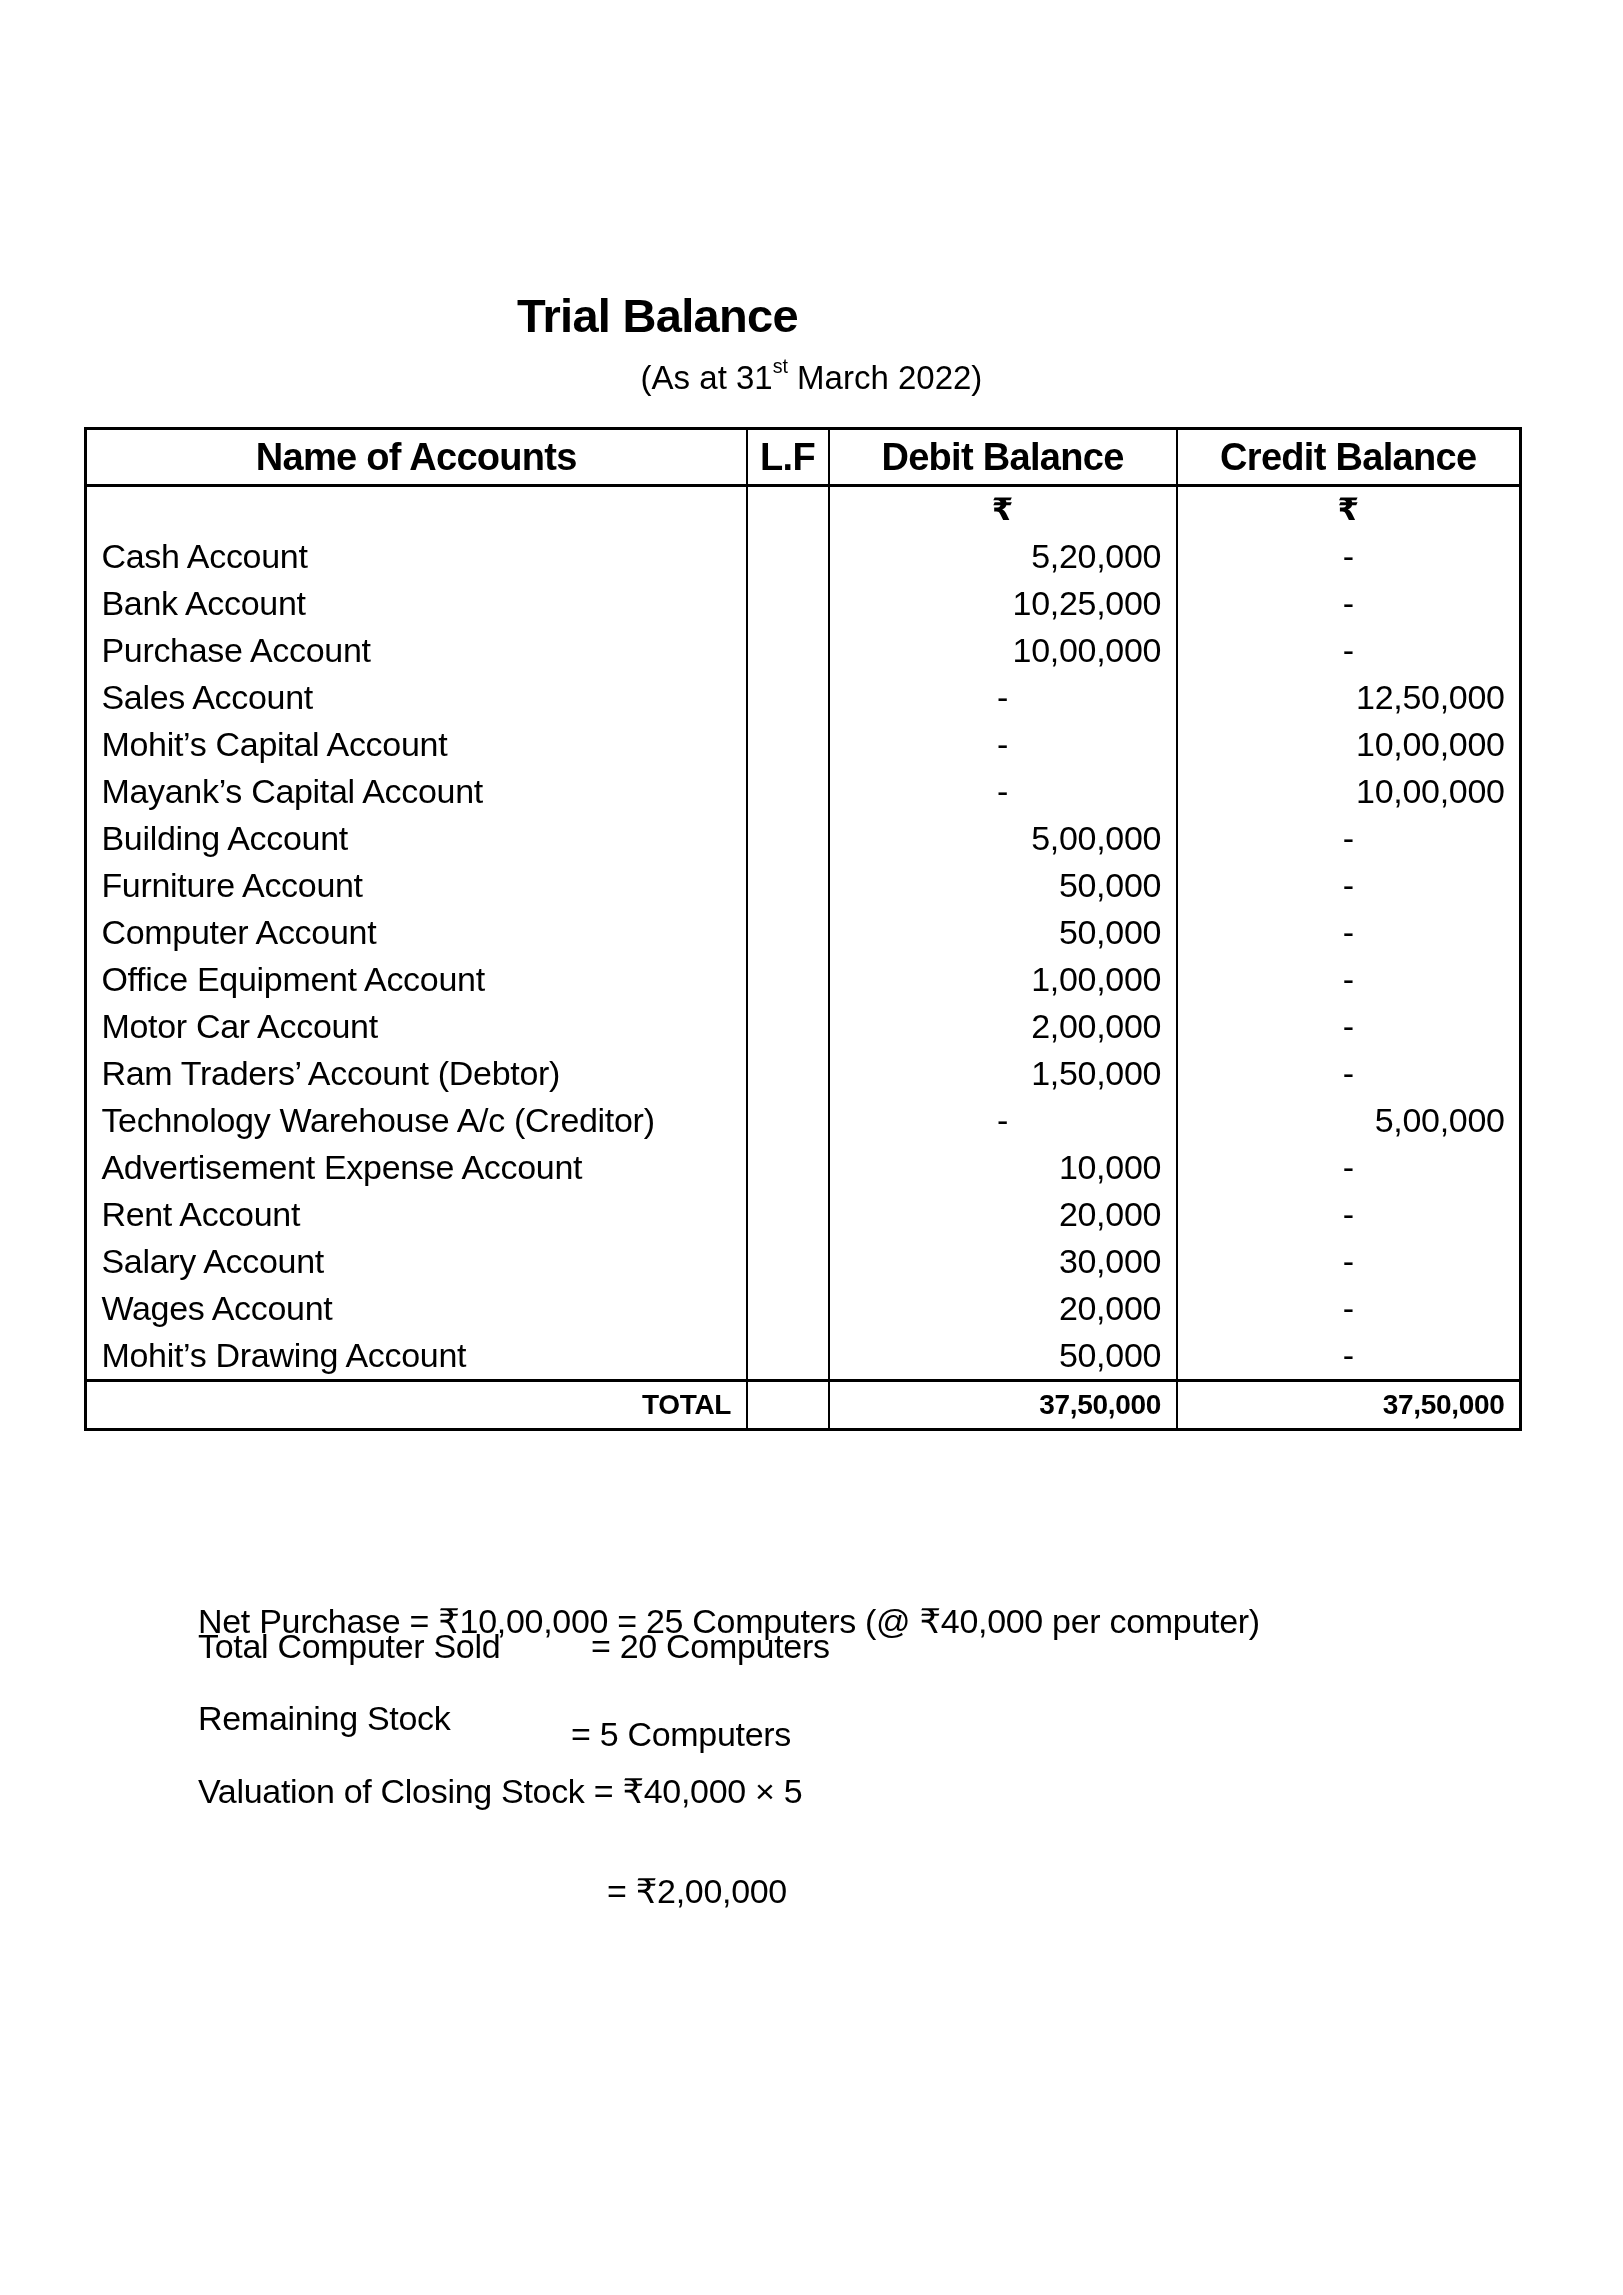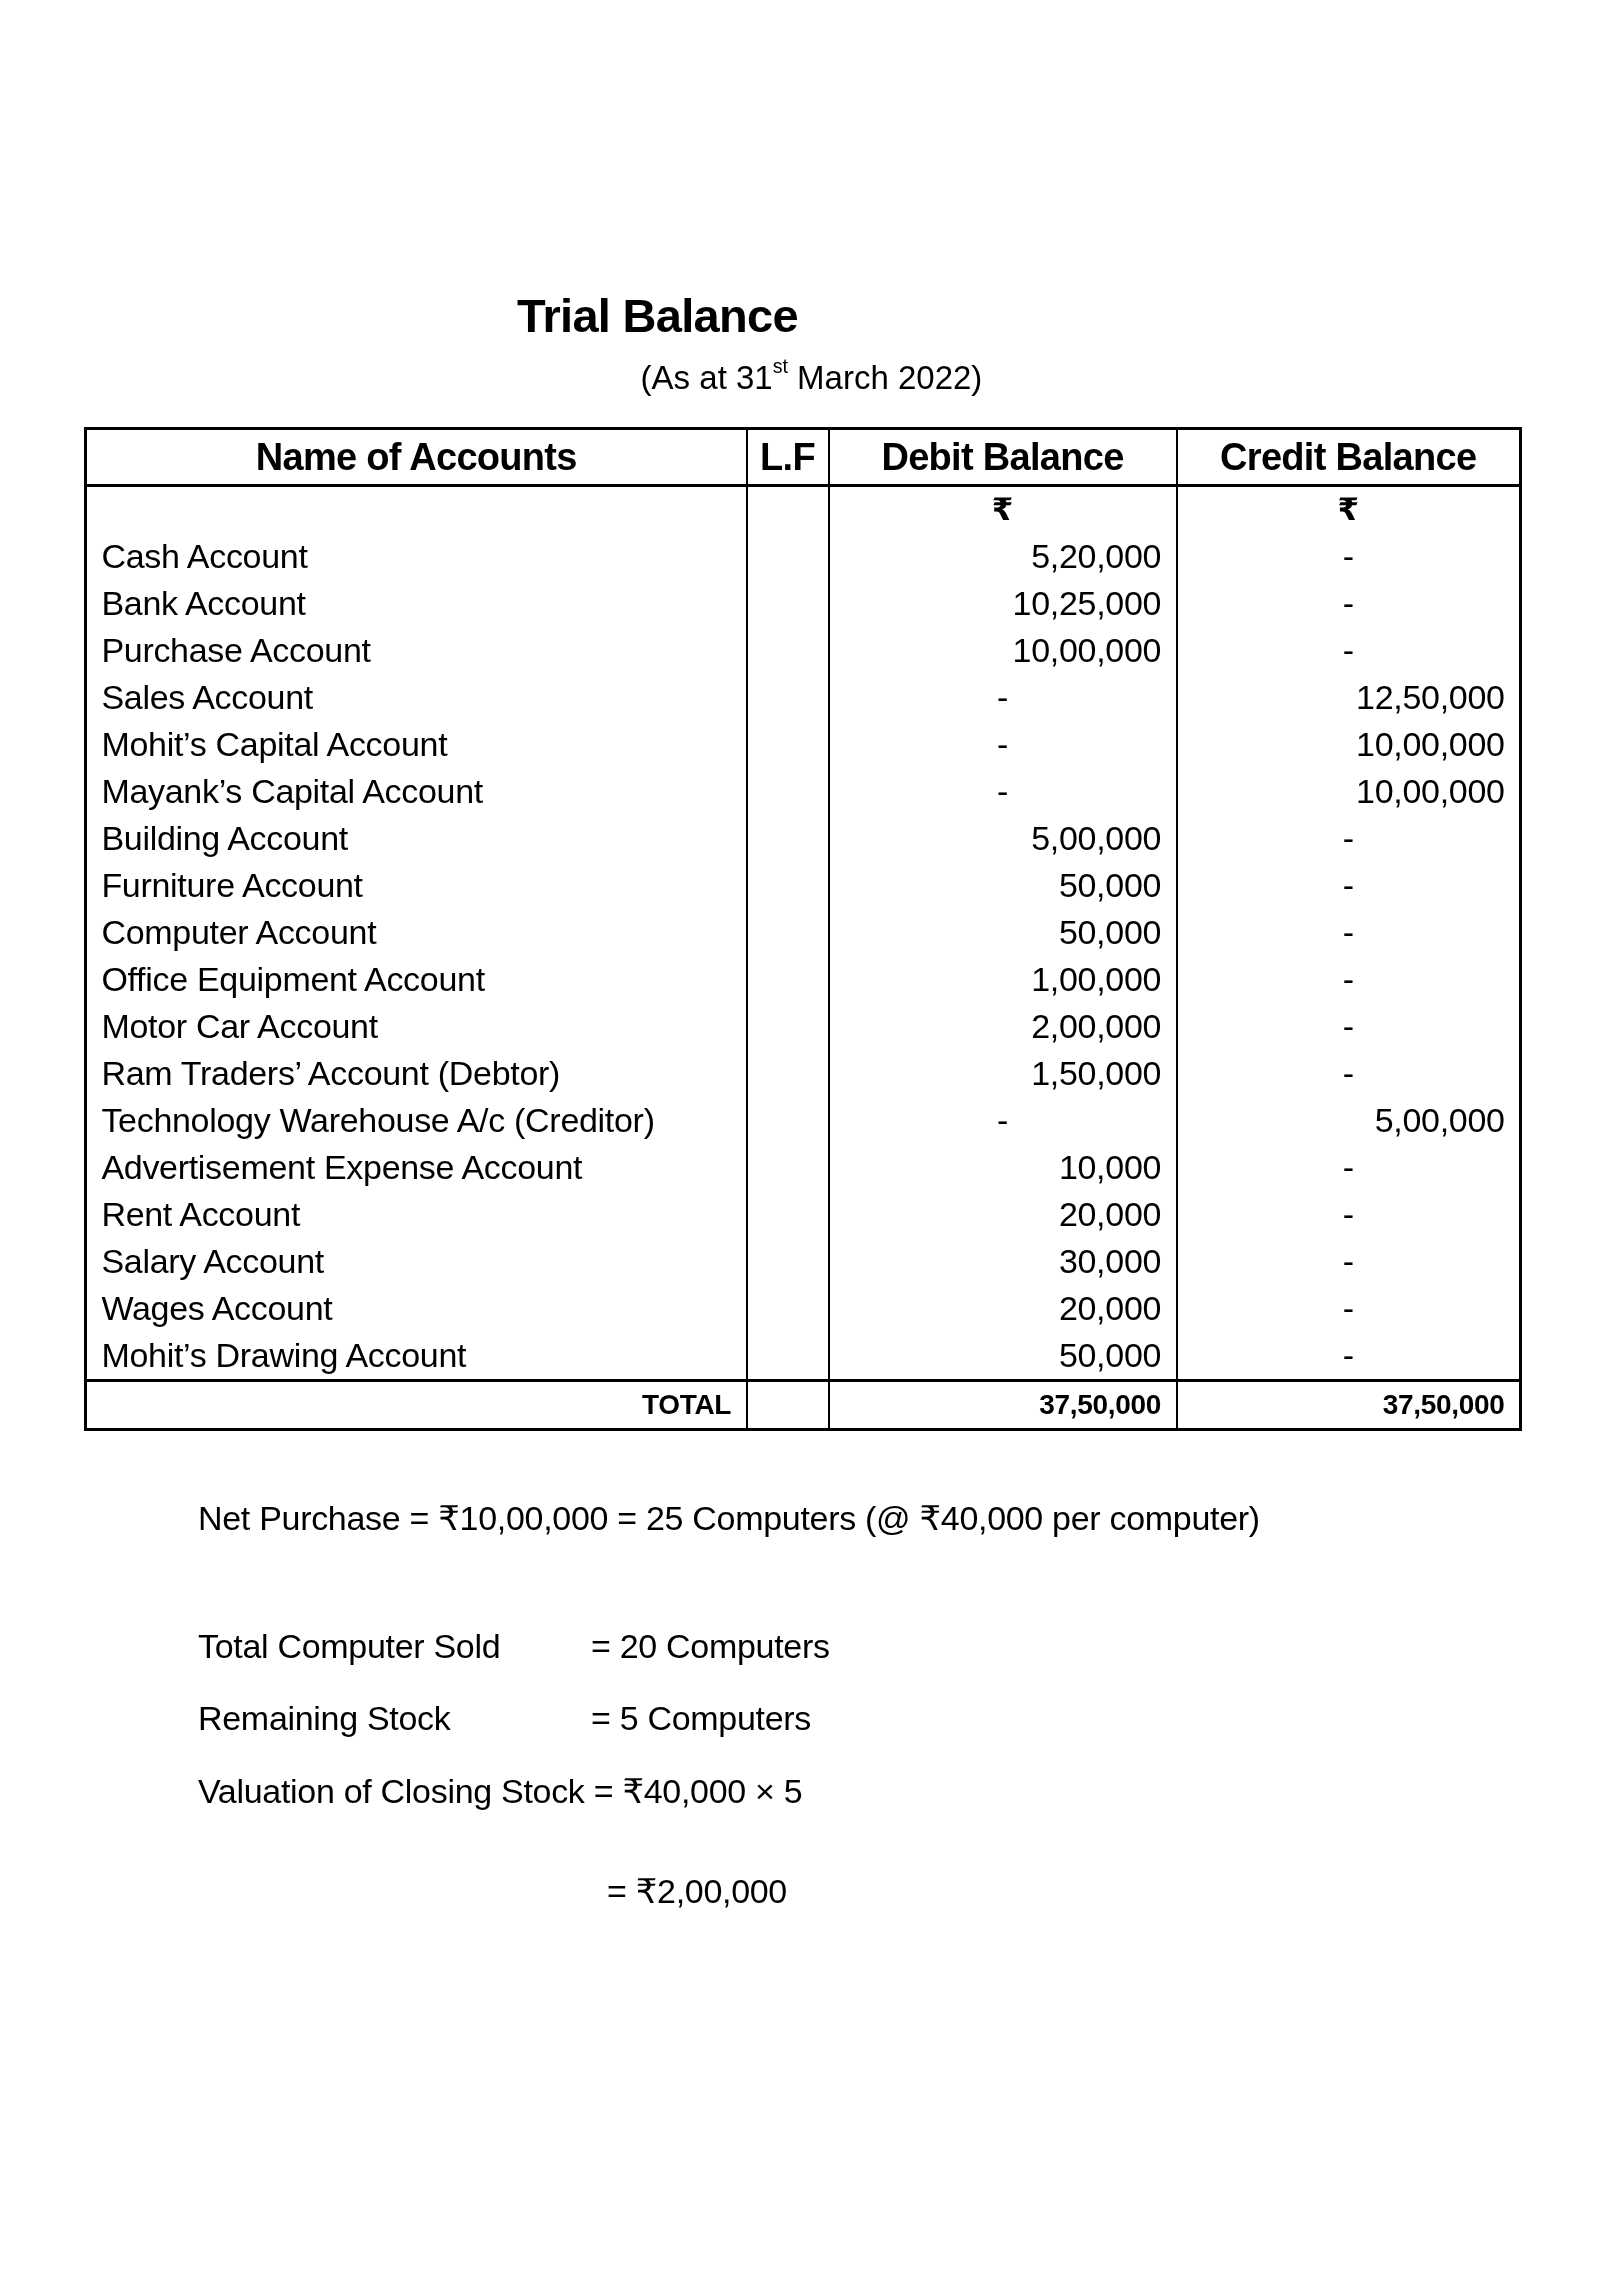--- a/index.html
+++ b/index.html
@@ -192,31 +192,31 @@
     <tr class="total-row">
       <td class="amt">TOTAL</td>
       <td></td>
       <td class="amt">37,50,000</td>
       <td class="amt">37,50,000</td>
     </tr>
   </tfoot>
 </table>
 
 <div id="notes">
-    <div class="note" style="left: 198px; top: 1498px; width: 1178px; height: 46px;">
+    <div class="note" style="left: 198px; top: 1601px; width: 1178px; height: 46px;">
       <span class="lbl">Net Purchase = ₹10,00,000 = 25 Computers (@ ₹40,000 per computer)</span>
       <span class="val" style="left: 0px;"></span>
     </div>
     <div class="note" style="left: 198px; top: 1627px; width: 1178px; height: 46px;">
       <span class="lbl">Total Computer Sold</span>
       <span class="val" style="left: 393px;">= 20 Computers</span>
     </div>
     <div class="note" style="left: 198px; top: 1699px; width: 1178px; height: 46px;">
       <span class="lbl">Remaining Stock</span>
-      <span class="val" style="left: 393px;">= 5 Computers</span>
+      <span class="val" style="left: 373px; margin-top: 16px;">= 5 Computers</span>
     </div>
     <div class="note" style="left: 198px; top: 1771px; width: 1178px; height: 46px; text-decoration: underline;">
       <span class="lbl">Valuation of Closing Stock = ₹40,000 × 5</span>
       <span class="val" style="left: 0px;"></span>
     </div>
     <div class="note" style="left: 198px; top: 1843px; width: 1178px; height: 46px; margin-top: 28px;">
       <span class="lbl"></span>
       <span class="val" style="left: 409px;">= ₹2,00,000</span>
     </div>
   </div>

